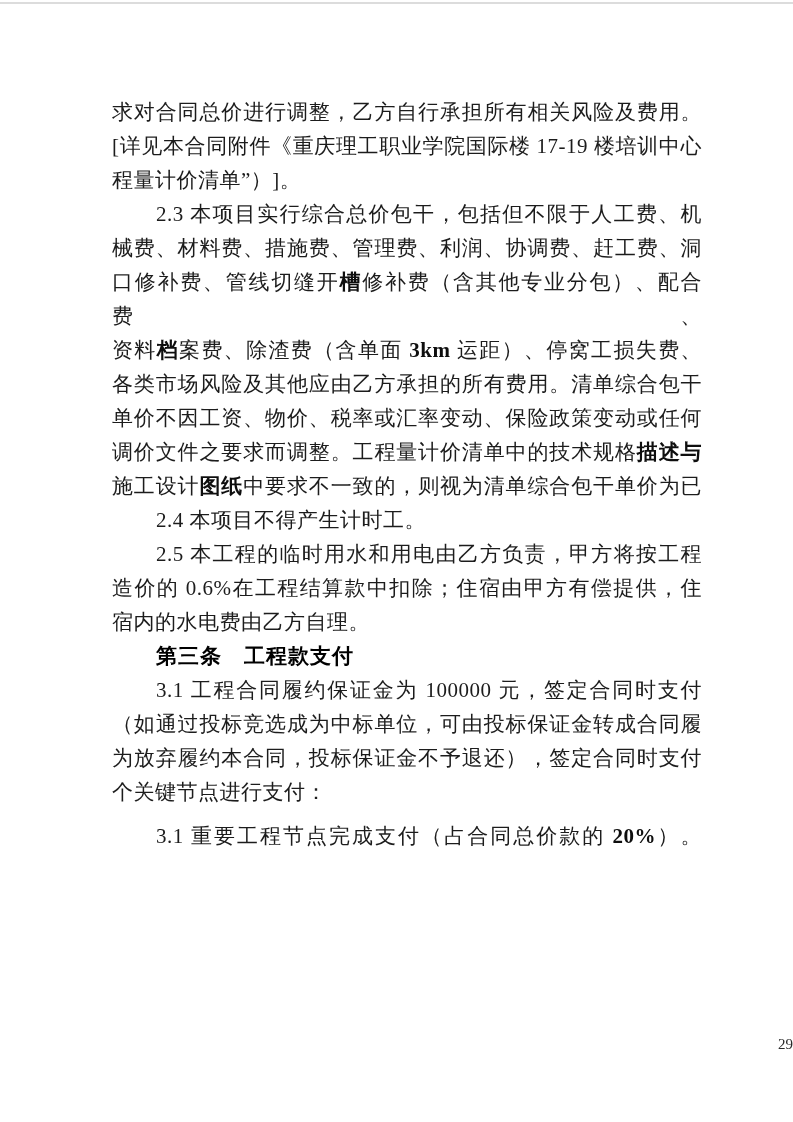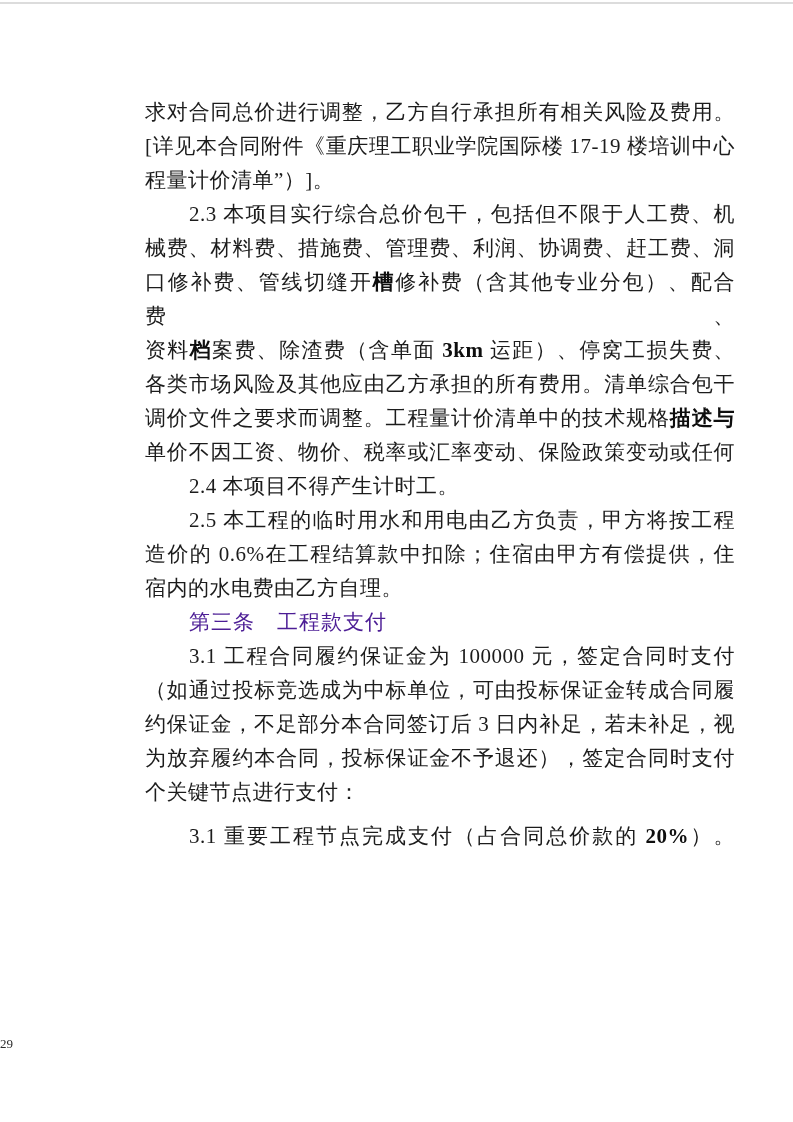--- a/index.html
+++ b/index.html
@@ -18,67 +18,66 @@
     left: 0;
     width: 100%;
     height: 2px;
     background: #dcdcdc;
   }
   .doc {
     position: absolute;
     left: 112px;
     top: 95px;
     width: 590px;
-    margin-left: 33px;
   }
   .line {
     font-size: 21px;
     line-height: 34px;
     min-height: 34px;
     text-align: justify;
     text-justify: inter-character;
     letter-spacing: 0.5px;
   }
   .line.fill { text-align-last: justify; }
   .line.indent { text-indent: 44px; }
-  .line.heading { font-weight: 400; color: #4c1d95; letter-spacing: 1px; }
+  .line.heading { font-weight: 700; color: #000000; letter-spacing: 1px; }
   .line .b { font-weight: 700; color: #0e0e0e; }
   .line.kai { color: #262626; }
   .page-number {
     position: absolute;
     top: 1036px;
     left: 0;
     width: 100%;
-    text-align: left;
-    font-size: 13px;
+    text-align: right;
+    font-size: 15px;
     color: #2a2a2a;
   }
 </style>
 </head>
 <body>
 
 <div class="page">
   <div class="scan-line"></div>
   <div class="doc">
       <div class="line fill"><span>求对合同总价进行调整，乙方自行承担所有相关风险及费用。</span></div>
       <div class="line fill"><span>[详见本合同附件《重庆理工职业学院国际楼 17-19 楼培训中心</span></div>
       <div class="line"><span>程量计价清单”）]。</span></div>
       <div class="line fill indent"><span>2.3 本项目实行综合总价包干，包括但不限于人工费、机</span></div>
       <div class="line fill"><span>械费、材料费、措施费、管理费、利润、协调费、赶工费、洞</span></div>
       <div class="line fill"><span>口修补费、管线切缝开</span><span class="b">槽</span><span>修补费（含其他专业分包）、配合费、</span></div>
       <div class="line fill"><span>资料</span><span class="b">档</span><span>案费、除渣费（含单面 </span><span class="b">3km</span><span> 运距）、停窝工损失费、</span></div>
       <div class="line fill"><span>各类市场风险及其他应由乙方承担的所有费用。清单综合包干</span></div>
+      <div class="line fill"><span>单价不因工资、物价、税率或汇率变动、保险政策变动或任何</span></div>
       <div class="line fill"><span>调价文件之要求而调整。工程量计价清单中的技术规格</span><span class="b">描述与</span></div>
-      <div class="line fill"><span>单价不因工资、物价、税率或汇率变动、保险政策变动或任何</span></div>
+      <div class="line fill"><span>施工设计</span><span class="b">图纸</span><span>中要求不一致的，则视为清单综合包干单价为已</span></div>
       <div class="line indent"><span>2.4 本项目不得产生计时工。</span></div>
       <div class="line fill indent"><span>2.5 本工程的临时用水和用电由乙方负责，甲方将按工程</span></div>
       <div class="line fill"><span>造价的 0.6%在工程结算款中扣除；住宿由甲方有偿提供，住</span></div>
       <div class="line"><span>宿内的水电费由乙方自理。</span></div>
       <div class="line heading indent"><span>第三条　工程款支付</span></div>
       <div class="line fill indent"><span>3.1 工程合同履约保证金为 100000 元，签定合同时支付</span></div>
       <div class="line fill"><span>（如通过投标竞选成为中标单位，可由投标保证金转成合同履</span></div>
-      <div class="line fill"><span>约保证金，不足部分本合同签订后 3 日内补足，若未补足，视</span></div>
       <div class="line fill"><span>为放弃履约本合同，投标保证金不予退还），签定合同时支付</span></div>
       <div class="line"><span>个关键节点进行支付：</span></div>
       <div class="line fill indent" style="margin-top: 10px;"><span>3.1 重要工程节点完成支付（占合同总价款的 </span><span class="b">20%</span><span>）。</span></div>
     </div>
   <div class="page-number">29</div>
 </div>
 
 </body></html>

